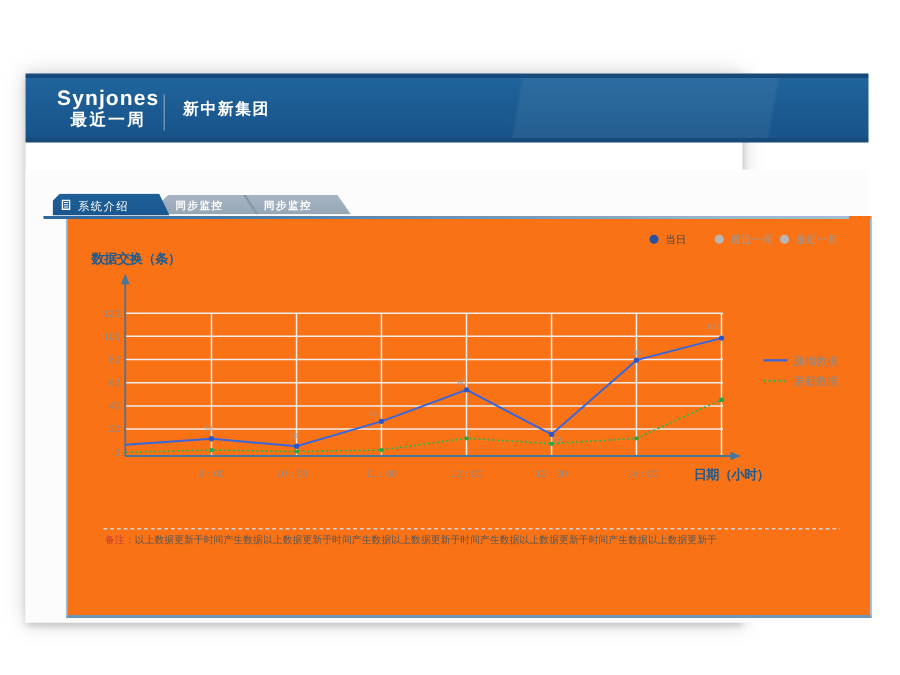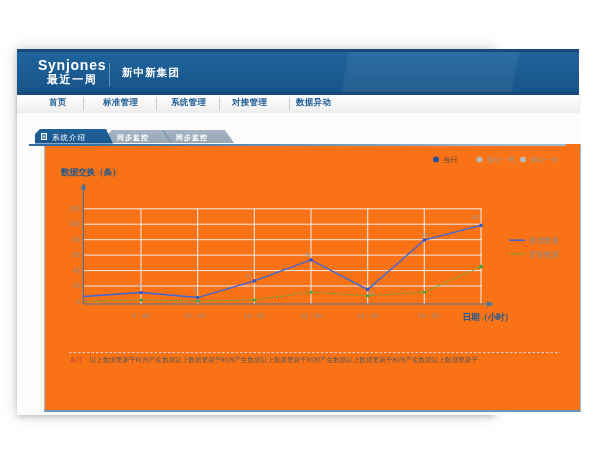--- a/index.html
+++ b/index.html
@@ -39,31 +39,20 @@
   background:linear-gradient(90deg,#2e679c 0%,#4a7ca9 25%,#6f97b8 55%,#9ab7cf 85%,#a3bed3 100%);}
 </style>
 </head>
 <body>
 <div class="win">
   <div class="hdr">
     <div class="logo1">Synjones</div>
     <div class="logo2">最近一周</div>
     <div class="vsep"></div>
     <div class="title">新中新集团</div>
-  </div>
-  <div class="nav">
-    <a style="left:32px">首页</a>
-      <i style="left:66px"></i>
-    <a style="left:86px">标准管理</a>
-      <i style="left:139px"></i>
-    <a style="left:154px">系统管理</a>
-      <i style="left:202px"></i>
-    <a style="left:215px">对接管理</a>
-      <i style="left:272px"></i>
-    <a style="left:279px">数据异动</a>
   </div>
   <div class="mid"></div>
   <div class="tabgray">
     <b style="left:10px">同步监控</b>
     <div class="d"></div>
     <b style="left:69px">同步监控</b>
   </div>
   <div class="tabact">
     <svg style="position:absolute;left:6px;top:4px" width="6" height="7" viewBox="0 0 6 7">
         <rect x="0.5" y="0.5" width="5" height="6" fill="none" stroke="#fff" stroke-width="1"></rect>

